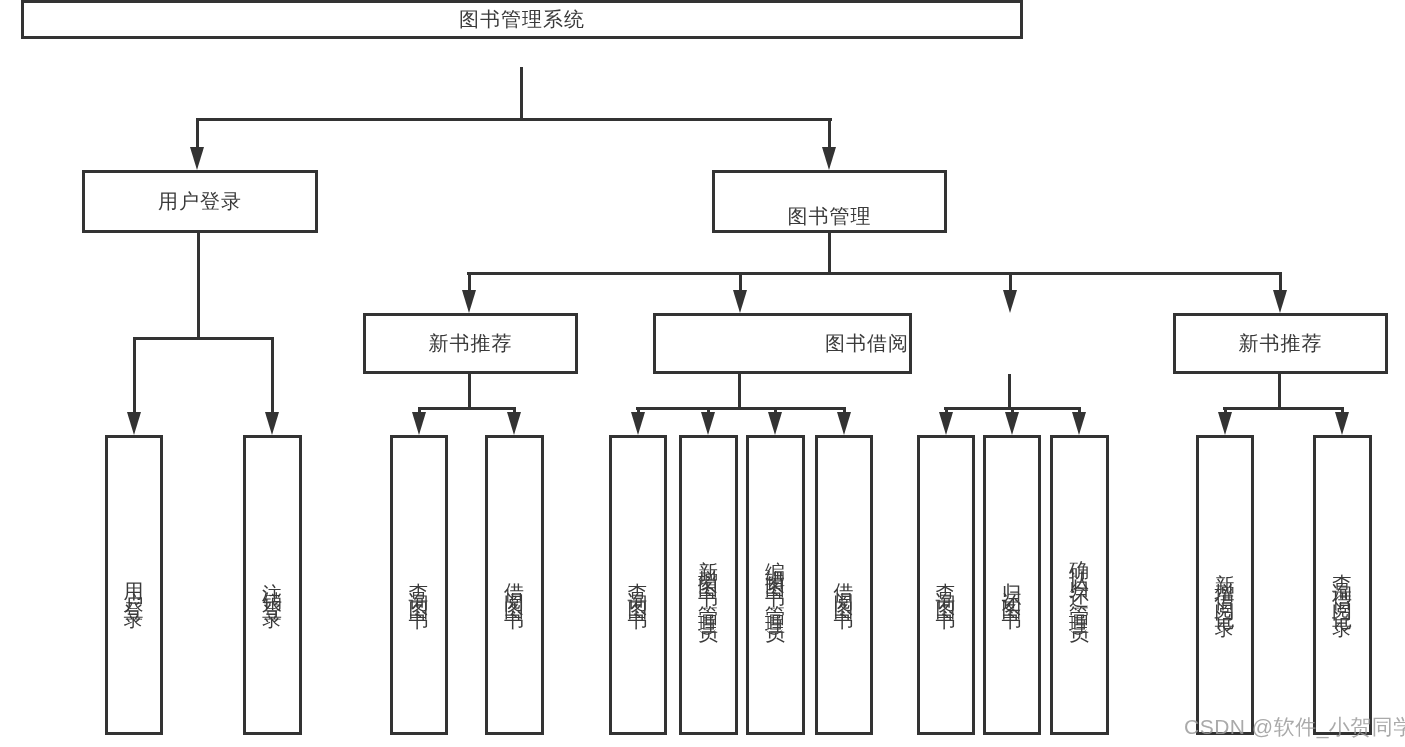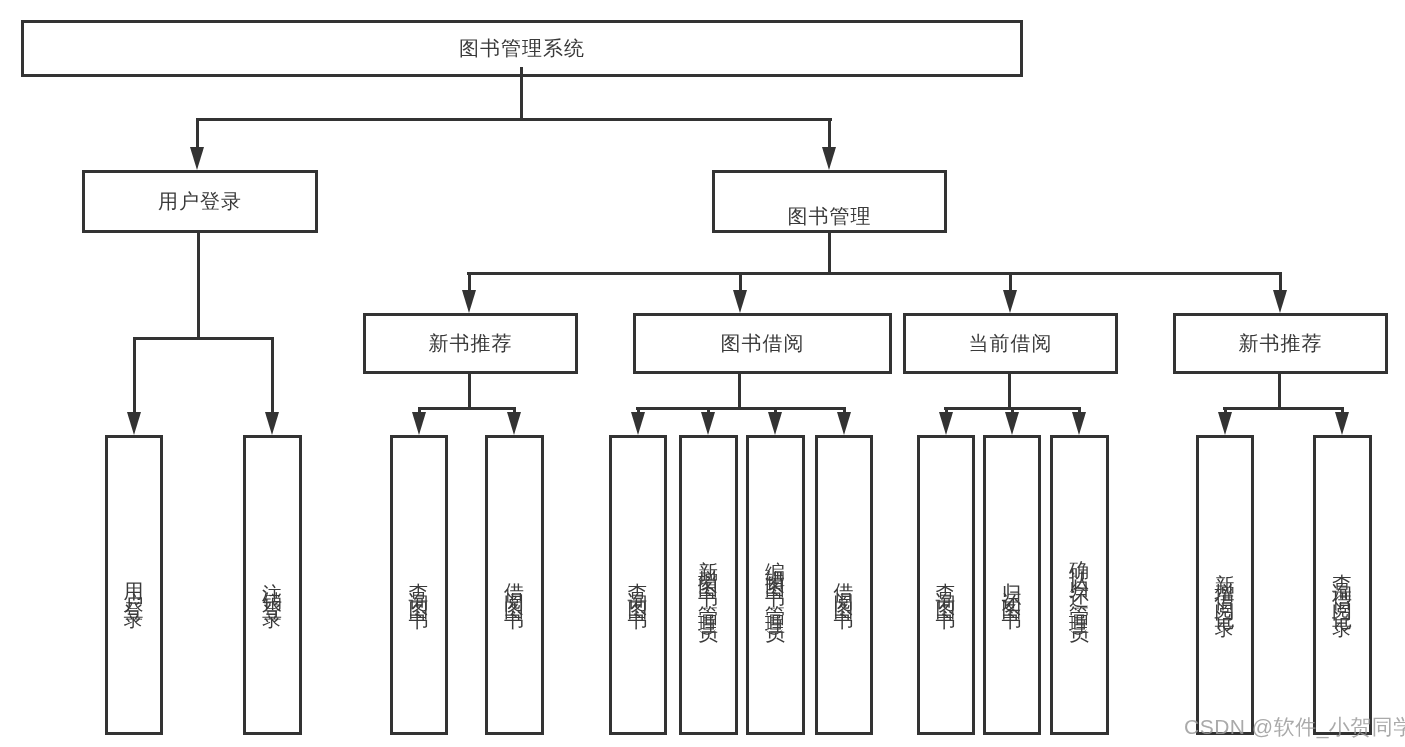--- a/index.html
+++ b/index.html
@@ -66,21 +66,21 @@
     z-index:10;
     white-space:nowrap;
     letter-spacing:0.5px;
   }
 </style>
 </head>
 <body>
 
 <div class="canvas">
 
-  <div class="node thick" style="left:21px;top:20px;width:1002px;height:57px;">
+  <div class="node thick" style="left:21px;top:0;width:1002px;height:39px;">
     <span>图书管理系统</span>
   </div>
 
   <div class="line" style="left:520px;top:67px;width:3px;height:54px;"></div>
   <div class="line" style="left:196px;top:118px;width:636px;height:3px;"></div>
   <div class="drop" style="left:190px;top:120px;height:50px;">
     <div class="stem"></div>
     <div class="tri"></div>
   </div>
   <div class="drop" style="left:822px;top:120px;height:50px;">
@@ -121,25 +121,22 @@
     <div class="tri"></div>
   </div>
   <div class="drop" style="left:1273px;top:274px;height:39px;">
     <div class="stem"></div>
     <div class="tri"></div>
   </div>
 
   <div class="node" style="left:363px;top:313px;width:215px;height:61px;">
     <span>新书推荐</span>
   </div>
-  <div class="node" style="left:633px;top:313px;width:259px;height:61px;">
+  <div class="node" style="left:653px;top:313px;width:259px;height:61px;justify-content:flex-end;">
     <span>图书借阅</span>
-  </div>
-  <div class="node" style="left:903px;top:313px;width:215px;height:61px;">
-    <span>当前借阅</span>
   </div>
   <div class="node" style="left:1173px;top:313px;width:215px;height:61px;">
     <span>新书推荐</span>
   </div>
 
   <div class="line" style="left:468px;top:374px;width:3px;height:36px;"></div>
   <div class="line" style="left:418px;top:407px;width:98px;height:3px;"></div>
   <div class="drop" style="left:412px;top:409px;height:26px;">
     <div class="stem"></div>
     <div class="tri"></div>

